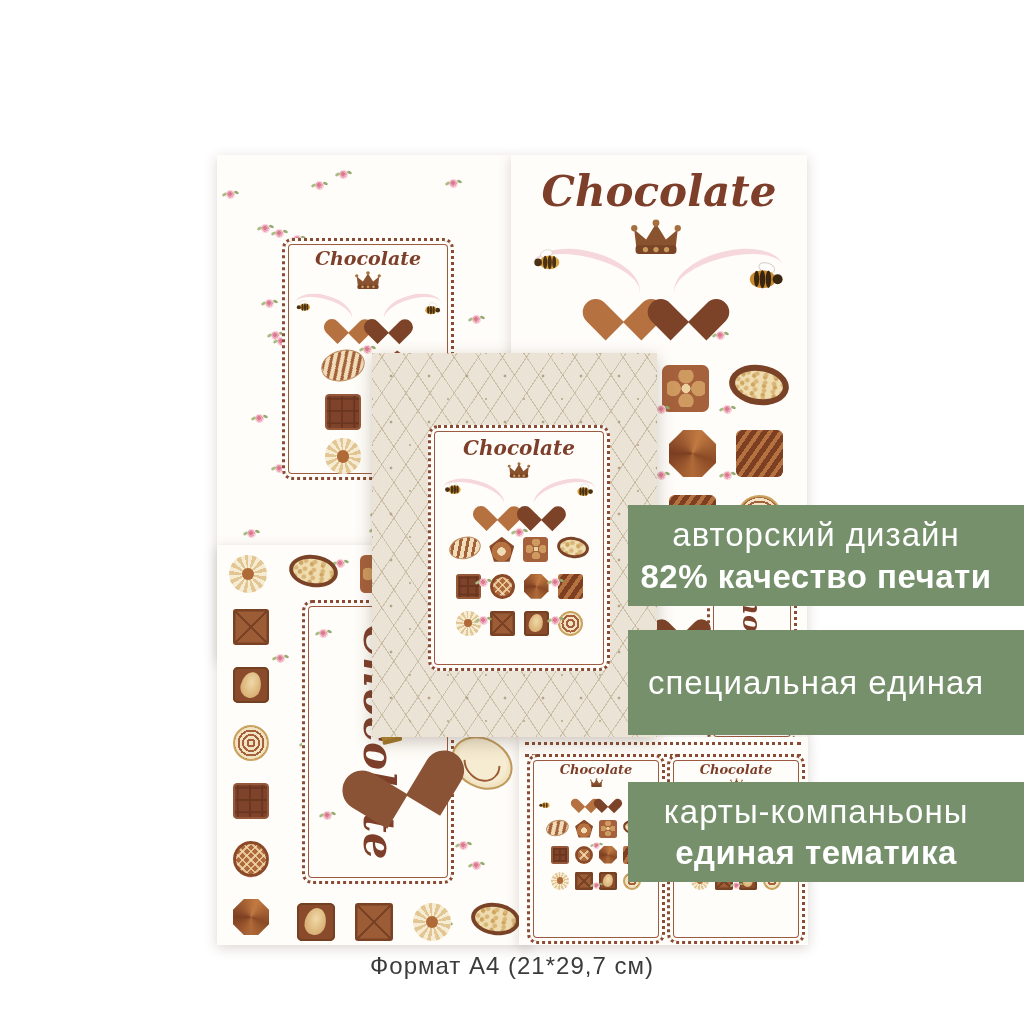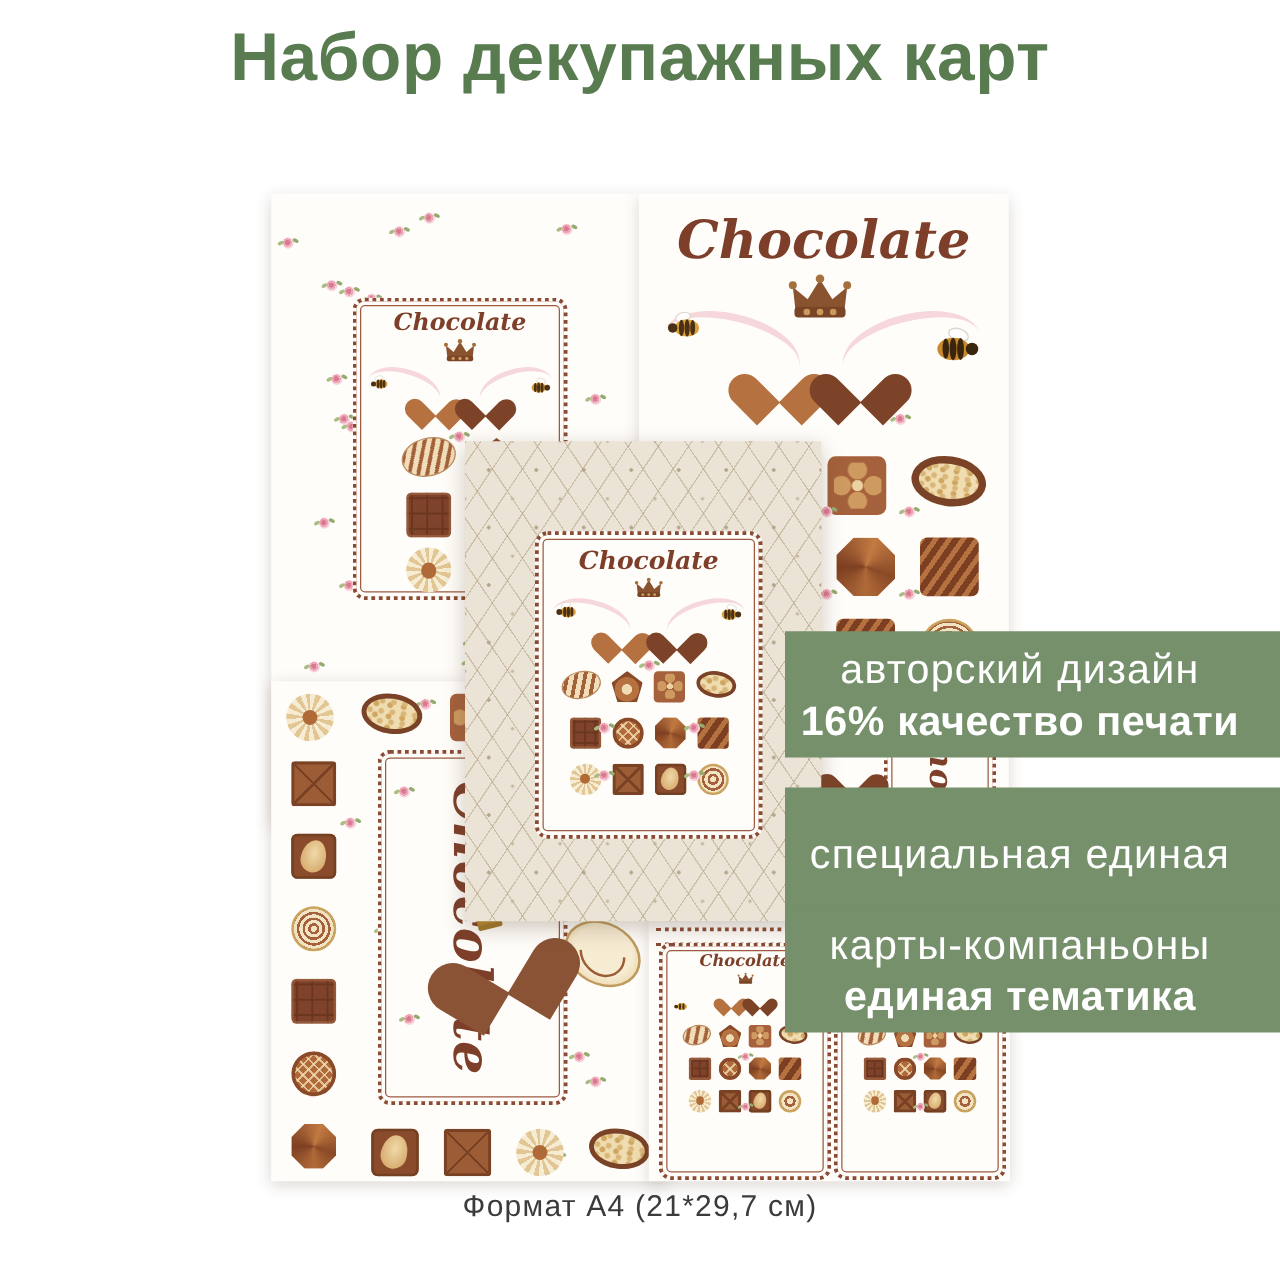--- a/index.html
+++ b/index.html
@@ -123,31 +123,30 @@
   .heartcrown .crown{position:absolute;left:24px;top:-10px}
 
   .scallop-line{position:absolute;left:6px;top:5px;width:276px;height:9px;
     border-top:3px dotted #8a4a33;border-bottom:3px dotted #8a4a33}
 
   
   .banner{position:absolute;left:628px;width:396px;background:#75906b;color:#fff;z-index:10;
     display:flex;flex-direction:column;justify-content:center;text-align:center;padding-right:20px;box-sizing:border-box}
   .banner-1{top:505px;height:101px}
   .banner-2{top:630px;height:105px}
-  .banner-3{top:726px;height:100px}
+  .banner-3{top:782px;height:100px}
   .bl1{font-size:33px;font-weight:400;letter-spacing:1px;line-height:1.25}
   .bl2{font-size:33px;font-weight:700;letter-spacing:.5px;line-height:1.25}
 </style>
 </head>
 <body>
 
 <div class="canvas">
 
   <div class="header">
-    <div class="title">Набор декупажных карт</div>
   </div>
 
   <div class="sheet sheet-a">
     <div class="roses">
         <span class="rose" style="left: 3.1%; top: 6.9%;"></span>
         <span class="rose" style="left: 92.9%; top: 67.4%;"></span>
         <span class="rose" style="left: 50.5%; top: 39.5%;"></span>
         <span class="rose" style="left: 45.4%; top: 23.8%;"></span>
         <span class="rose" style="left: 53.5%; top: 70.3%;"></span>
         <span class="rose" style="left: 26%; top: 15.8%;"></span>
@@ -509,21 +508,21 @@
         </div>
       <span class="rose" style="left:48px;top:150px"></span>
       <span class="rose" style="left:120px;top:150px"></span>
       <span class="rose" style="left:48px;top:188px"></span>
       <span class="rose" style="left:120px;top:188px"></span>
     </div>
   </div>
 
   <div class="banner banner-1">
     <div class="bl1">авторский дизайн</div>
-    <div class="bl2">16% качество печати</div>
+    <div class="bl2">82% качество печати</div>
   </div>
   <div class="banner banner-2">
     <div class="bl1">специальная единая</div>
   </div>
   <div class="banner banner-3">
     <div class="bl1">карты-компаньоны</div>
     <div class="bl2">единая тематика</div>
   </div>
 
   <div class="caption">Формат А4 (21*29,7 см)</div>

